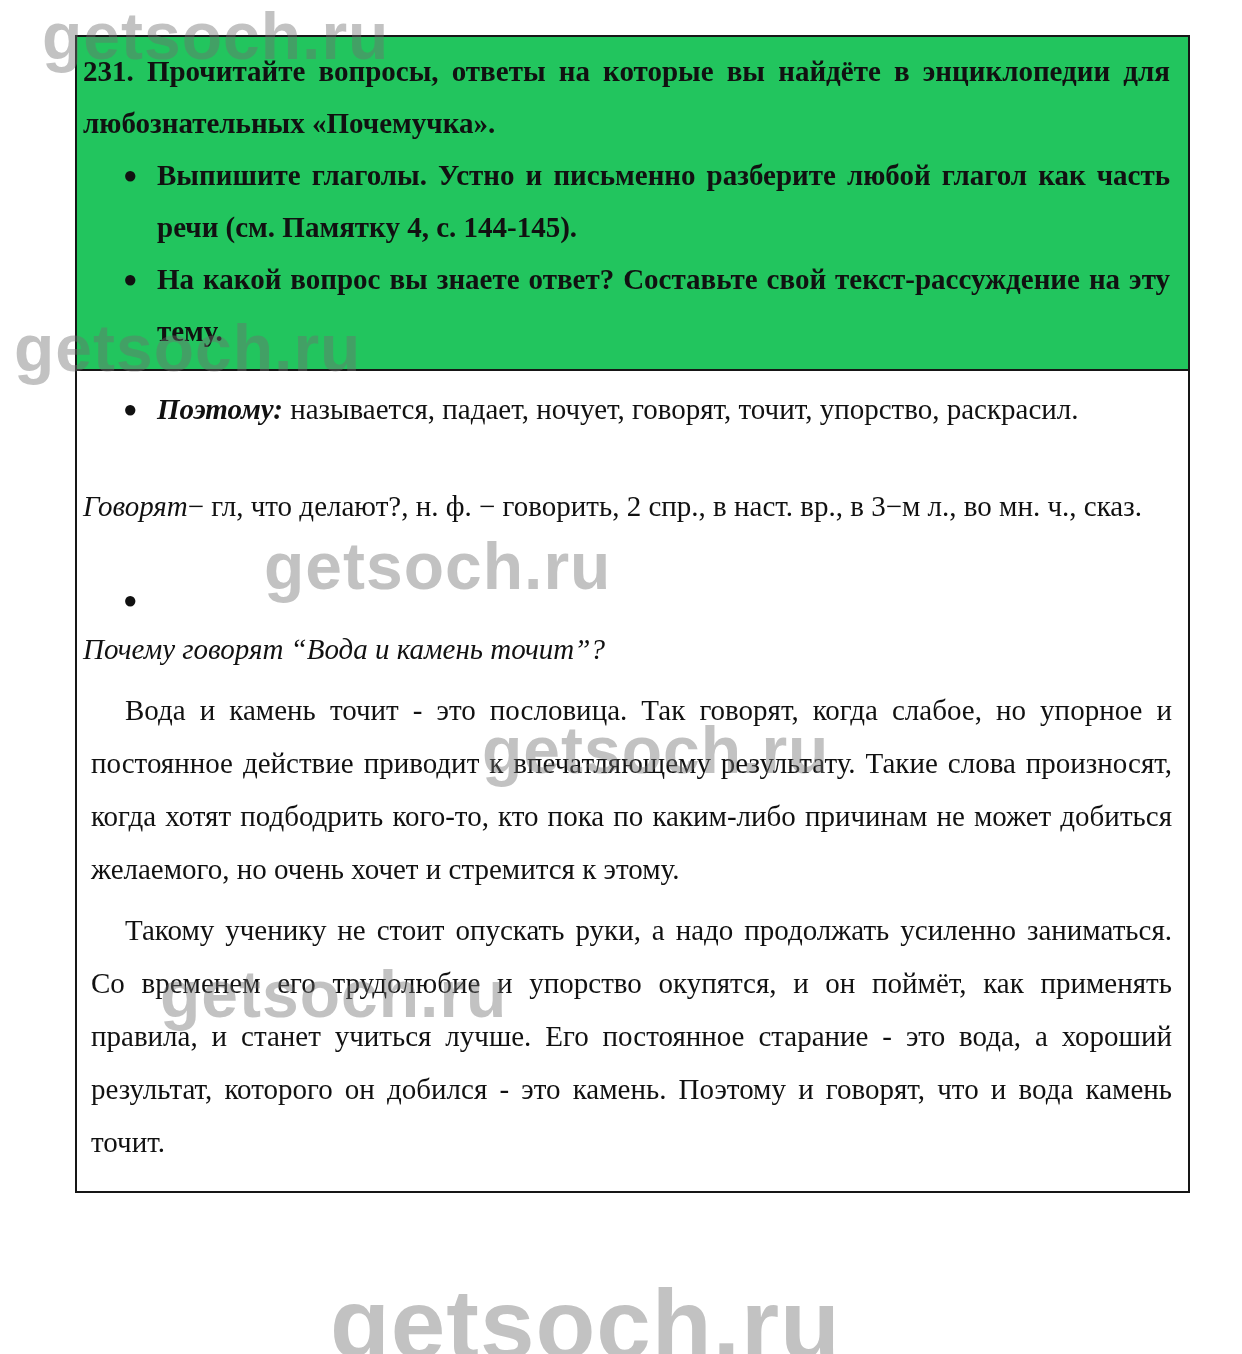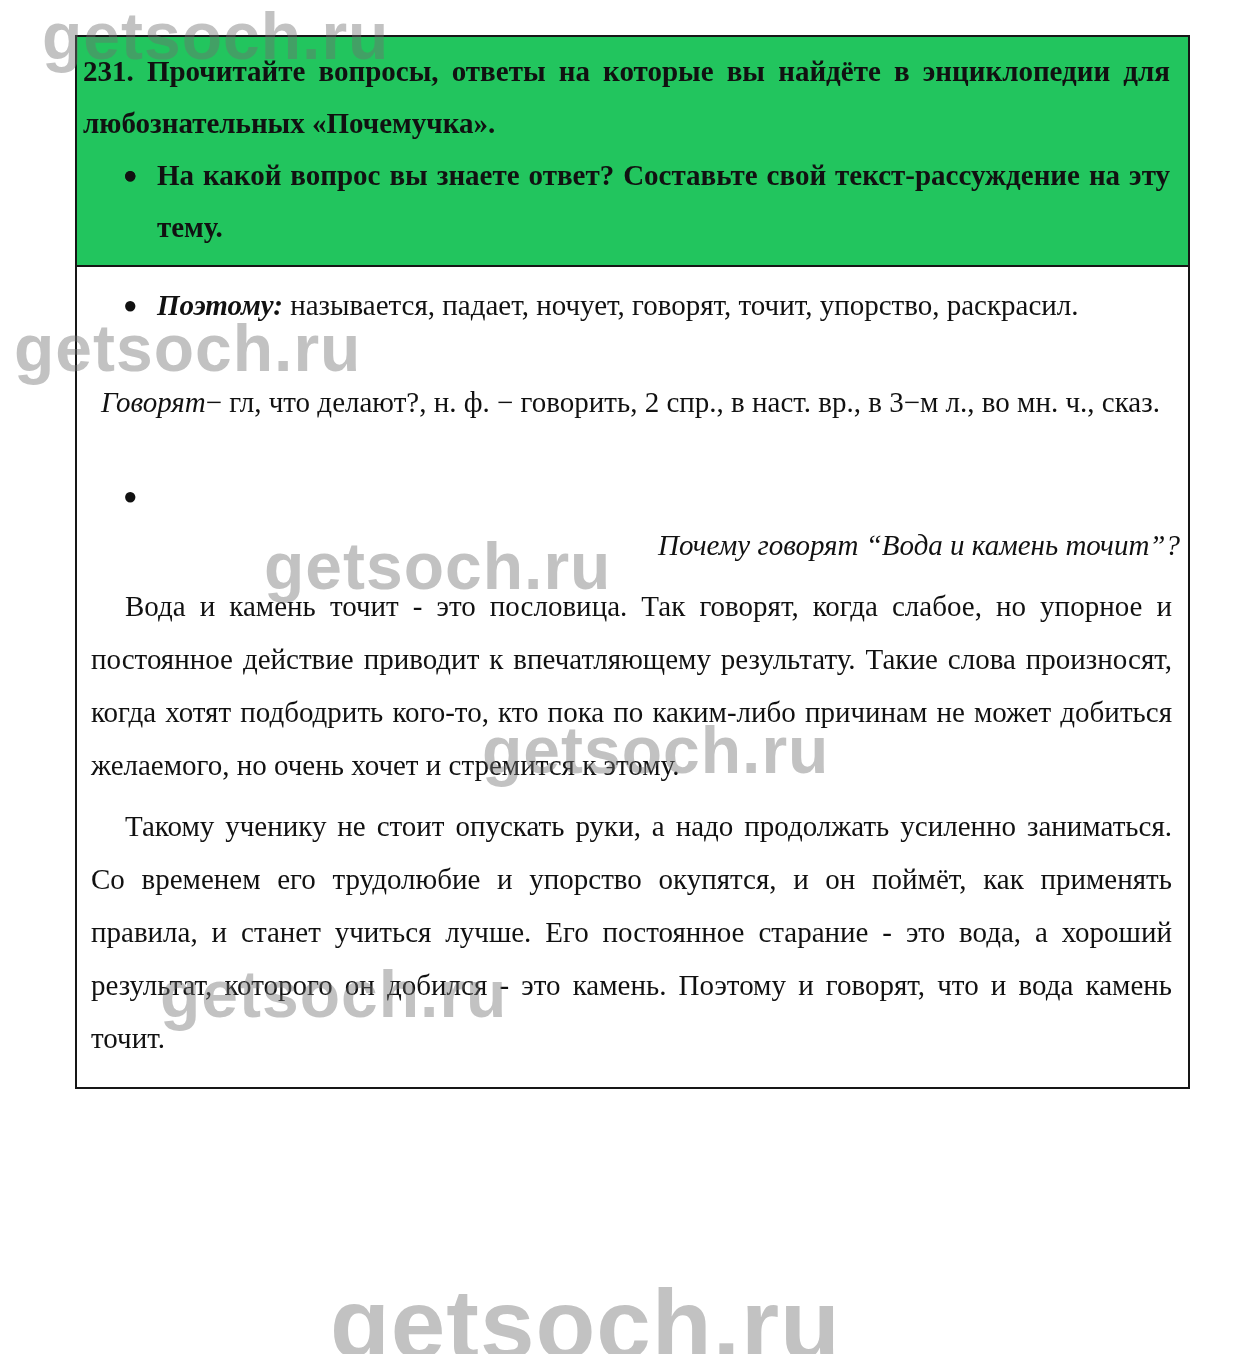--- a/index.html
+++ b/index.html
@@ -38,29 +38,29 @@
     font-size:29px;line-height:53px;
     text-align:justify;
   }
   .verbs-line{
     position:relative;margin:0 0 44px;padding-left:74px;
   }
   .verbs-line .bullet{
     position:absolute;left:40px;top:0;font-size:24px;
   }
   .verbs-label{font-weight:bold;font-style:italic;}
-  .analysis{margin:0 18px 44px;}
+  .analysis{margin:0 0 44px;}
   .analysis .word{font-style:italic;}
   .analysis.tight{margin:0 0 4px;}
   .lone-bullet{
     margin:0;padding-left:40px;line-height:46px;font-size:24px;
   }
   .essay-title{
     margin:0;font-size:29px;line-height:53px;
-    font-style:italic;font-weight:normal;text-align:right;
+    font-style:italic;font-weight:normal;text-align:left;
   }
   .essay{margin:8px;text-indent:34px;}
   
   .wm{
     position:absolute;z-index:5;pointer-events:none;
     font-family:"Liberation Sans","DejaVu Sans",sans-serif;
     font-weight:bold;color:#6f6f6f;opacity:0.42;
     font-size:66px;letter-spacing:1px;white-space:nowrap;
   }
   .wm1{left:42px;top:-2px;}
@@ -72,20 +72,21 @@
 </style>
 </head>
 <body>
 
 <div class="doc">
 
   <div class="task-box">
     <p class="task-intro"><span>231.</span> <span>Прочитайте вопросы, ответы на которые вы найдёте в энциклопедии для любознательных «Почемучка».</span></p>
     <div class="task-bullet">
       <span class="bullet">●</span>
+      <span>Выпишите глаголы. Устно и письменно разберите любой глагол как часть речи (см. Памятку 4, с. 144-145).</span>
     </div>
     <div class="task-bullet">
       <span class="bullet">●</span>
       <span>На какой вопрос вы знаете ответ? Составьте свой текст-рассуждение на эту тему.</span>
     </div>
   </div>
 
   <div class="answer">
 
     <div class="verbs-line">

